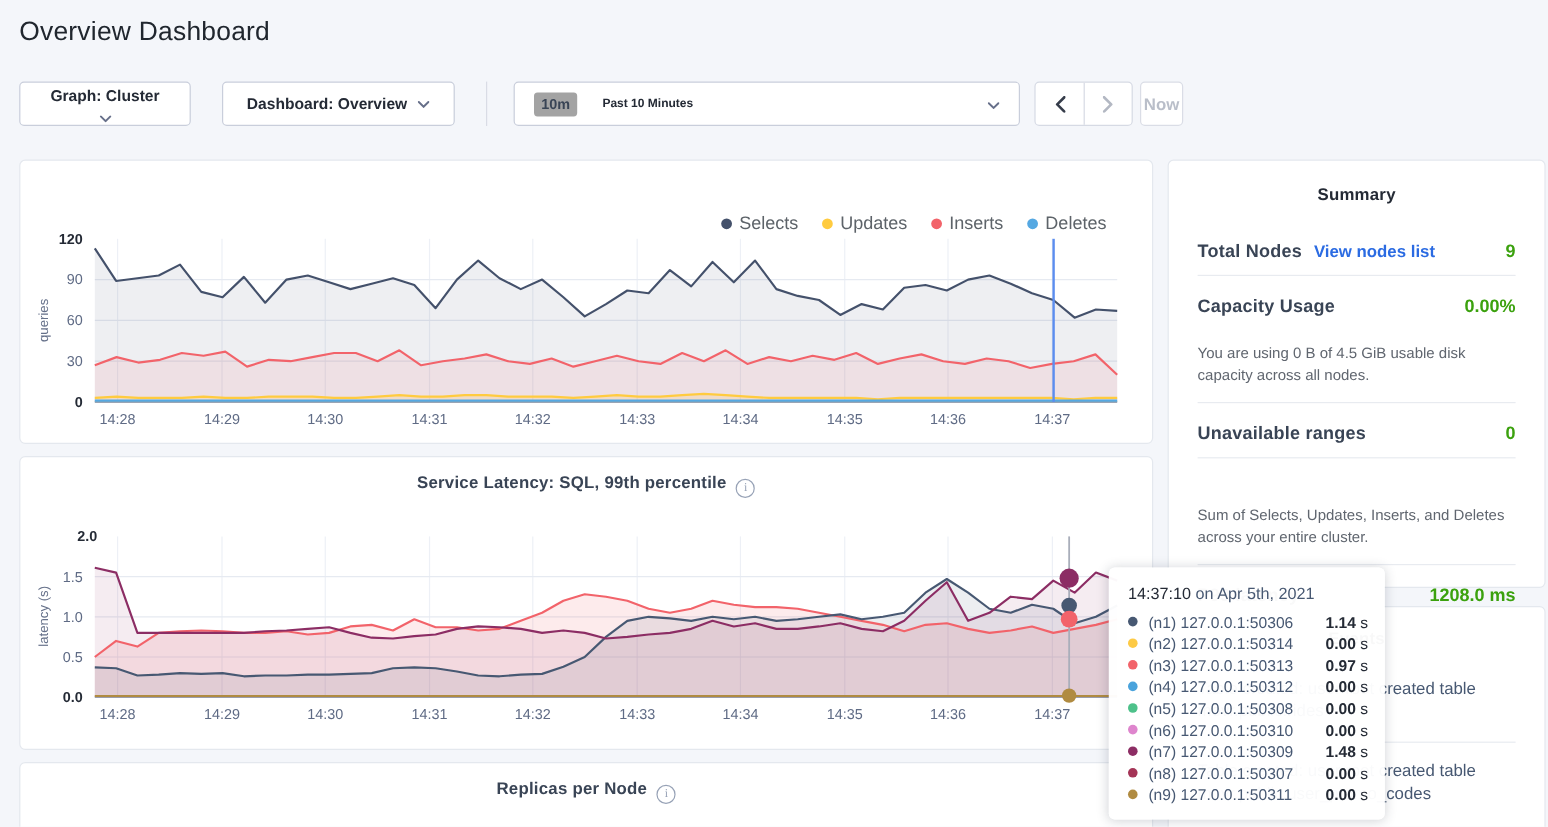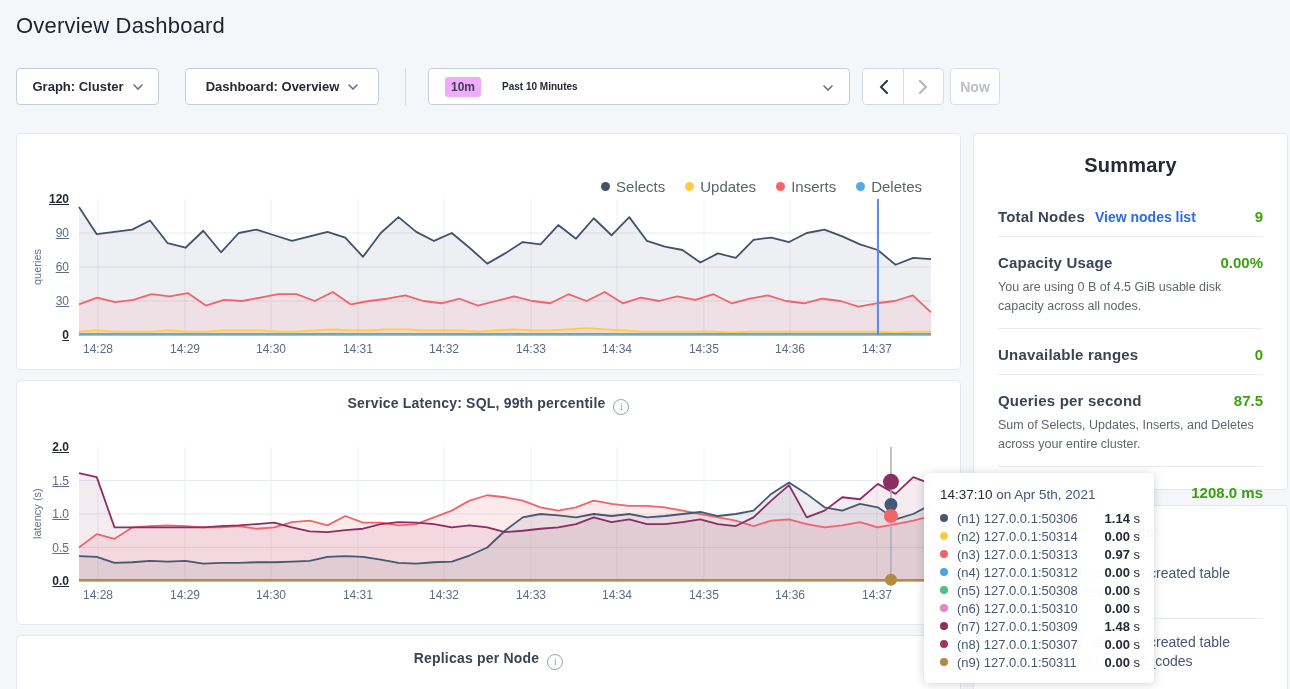--- a/index.html
+++ b/index.html
@@ -6,66 +6,66 @@
   html,body { width:1290px; height:689px; overflow:hidden; }
   body { position:relative; background:#f4f6fa; font-family:"Liberation Sans", sans-serif; color:#475872; }
 
   .page-title { position:absolute; left:16px; top:13px; font-size:22px; font-weight:500; color:#20262e; letter-spacing:.2px; }
 
   
   .controls { position:absolute; left:16px; top:68px; height:37px; display:flex; align-items:stretch; }
   .btn { background:#fff; border:1px solid #c9cedb; border-radius:4px; font-size:13px; font-weight:bold;
          color:#242a35; display:flex; align-items:center; justify-content:center; gap:9px; cursor:pointer; }
   .btn.disabled { border-color:#dadde6; color:#b9bec9; }
-  .dd-graph { width:143px; }
+  .dd-graph { width:143px;flex-direction:column; }
   .dd-dash  { width:194px; margin-left:26px; }
   .vdiv { width:1px; background:#d9dce5; margin-left:26px; }
   .time-btn { width:422px; margin-left:22px; justify-content:flex-start; padding:0 16px; position:relative; }
-  .time-badge { background:#f0abfc; color:#394455; border-radius:3px; font-size:12px; font-weight:bold; padding:3px 6px; margin-right:12px; }
+  .time-badge { background:#a3a3a3; color:#394455; border-radius:3px; font-size:12px; font-weight:bold; padding:3px 6px; margin-right:12px; }
   .time-caret { position:absolute; right:16px; top:16px; }
   .pager { display:flex; margin-left:12px; border:1px solid #d6dae4; border-radius:4px; background:#fff; }
   .pager button { width:40px; border:none; background:transparent; display:flex; align-items:center; justify-content:center; cursor:pointer; }
   .pager button + button { border-left:1px solid #d6dae4; }
-  .now-btn { width:50px; margin-left:6px; font-size:14px; }
+  .now-btn { width:36px; margin-left:6px; font-size:14px; }
 
   
   .card { position:absolute; background:#fff; border:1px solid #e4e8ee; border-radius:5px; }
   .card-sql      { left:16px;  top:133px; width:945px; height:237px; }
   .card-latency  { left:16px;  top:380px; width:945px; height:245px; }
   .card-replicas { left:16px;  top:635px; width:945px; height:130px; }
   .card-summary  { left:973px; top:133px; width:315px; height:357px; }
   .card-events   { left:973px; top:505px; width:315px; height:250px; }
 
   .chart-head { text-align:center; padding-top:13px; }
   .chart-title { font-size:14px; font-weight:bold; color:#394455; letter-spacing:.2px; }
   .info-icon { display:inline-block; width:16px; height:16px; line-height:14px; border:1px solid #97a2b6; border-radius:50%;
                color:#97a2b6; font-size:10px; text-align:center; margin-left:8px; vertical-align:-2px; font-family:"Liberation Serif",serif; }
 
   .legend { position:absolute; top:44px; right:38px; display:flex; gap:20px; }
   .legend-item { display:flex; align-items:center; gap:6px; font-size:15px; color:#5d6369; cursor:pointer; }
   .legend-dot { width:9px; height:9px; border-radius:50%; }
 
   .plot { position:absolute; left:0; width:100%; }
   .plot svg { position:absolute; top:0; overflow:visible; }
-  .ytick { position:absolute; font-size:12px; color:#5f6b85; width:52px; text-align:right; line-height:16px;text-decoration:underline; }
+  .ytick { position:absolute; font-size:12px; color:#5f6b85; width:52px; text-align:right; line-height:16px; }
   .ytick.edge { font-weight:bold; color:#242a35; }
   .xtick { position:absolute; font-size:12px; color:#5f6b85; transform:translateX(-50%); white-space:nowrap; }
   .ylabel { position:absolute; top:0; font-size:11px; color:#66718a; writing-mode:vertical-rl; transform:rotate(180deg);
             display:flex; align-items:center; justify-content:center; }
 
   
-  .summary-title { text-align:center; font-size:20px; font-weight:bold; color:#242a35; padding-top:20px; letter-spacing:.2px; }
+  .summary-title { text-align:center; font-size:14px; font-weight:bold; color:#242a35; padding-top:20px; letter-spacing:.2px; }
   .summary-body { padding:0 24px; }
   .srow { padding:17px 0 11px; border-bottom:1px solid #e8ebf0; }
   .srow:last-child { border-bottom:none; }
   .srow-line { display:flex; align-items:baseline; }
   .srow-label { font-size:15px; font-weight:bold; color:#394455; letter-spacing:.2px; }
   .srow-link { font-size:14px; font-weight:bold; color:#2b6be2; margin-left:10px; cursor:pointer; }
   .srow-value { margin-left:auto; font-size:15px; font-weight:bold; color:#3ba10e; }
-  .srow-desc { font-size:12.5px; color:#60666f; line-height:1.55; margin-top:7px; }
+  .srow-desc { font-size:12.5px; color:#60666f; line-height:1.55; margin-top:21px; }
   .srow0 { margin-top:14px; }
 
   
   .events-title { text-align:center; font-size:14px; font-weight:bold; color:#242a35; padding-top:18px; letter-spacing:.2px; }
   .events-body { padding:0 24px; margin-top:10px; }
   .event-item { padding:14px 0 16px; font-size:14px; color:#475872; line-height:1.35; }
   .event-item + .event-item { border-top:1px solid #e8ebf0; }
 
   
   .hover-tooltip { position:absolute; left:924px; top:473px; width:230px; z-index:20;
@@ -213,21 +213,21 @@
         <line x1="811.956" y1="0" x2="811.956" y2="134" stroke="#a9aeba" stroke-width="1.5"></line>
         <circle cx="811.956" cy="34.84" r="8" fill="#8c2d64"></circle>
         <circle cx="811.956" cy="57.620000000000005" r="6.5" fill="#475872"></circle>
         <circle cx="811.956" cy="69.01" r="7" fill="#f2636a"></circle>
         <circle cx="811.956" cy="132.66" r="6" fill="#b08b41"></circle>
       </svg>
       <div class="ytick edge" style="left: 0px; top: 126px;">0.0</div>
       <div class="ytick" style="left: 0px; top: 92.5px;">0.5</div>
       <div class="ytick" style="left: 0px; top: 59px;">1.0</div>
       <div class="ytick" style="left: 0px; top: 25.5px;">1.5</div>
-      <div class="ytick edge" style="left: 0px; top: -8px;">2.0</div>
+      <div class="ytick edge" style="left: 12px; top: -8px;">2.0</div>
       <div class="xtick" style="left: 80.9996px; top: 141px;">14:28</div>
       <div class="xtick" style="left: 167.989px; top: 141px;">14:29</div>
       <div class="xtick" style="left: 254.041px; top: 141px;">14:30</div>
       <div class="xtick" style="left: 340.945px; top: 141px;">14:31</div>
       <div class="xtick" style="left: 426.997px; top: 141px;">14:32</div>
       <div class="xtick" style="left: 513.986px; top: 141px;">14:33</div>
       <div class="xtick" style="left: 600.038px; top: 141px;">14:34</div>
       <div class="xtick" style="left: 686.942px; top: 141px;">14:35</div>
       <div class="xtick" style="left: 772.994px; top: 141px;">14:36</div>
       <div class="xtick" style="left: 859.983px; top: 141px;">14:37</div>
@@ -258,24 +258,20 @@
       </div>
       <div class="srow-desc">You are using 0 B of 4.5 GiB usable disk capacity across all nodes.</div>
     </div>
     <div class="srow">
       <div class="srow-line">
         <span class="srow-label">Unavailable ranges</span>
         <span class="srow-value">0</span>
       </div>
     </div>
     <div class="srow">
-      <div class="srow-line">
-        <span class="srow-label">Queries per second</span>
-        <span class="srow-value">87.5</span>
-      </div>
       <div class="srow-desc">Sum of Selects, Updates, Inserts, and Deletes across your entire cluster.</div>
     </div>
     <div class="srow">
       <div class="srow-line">
         <span class="srow-label">P99 latency</span>
         <span class="srow-value">1208.0 ms</span>
       </div>
     </div>
   </div>
 </section>

